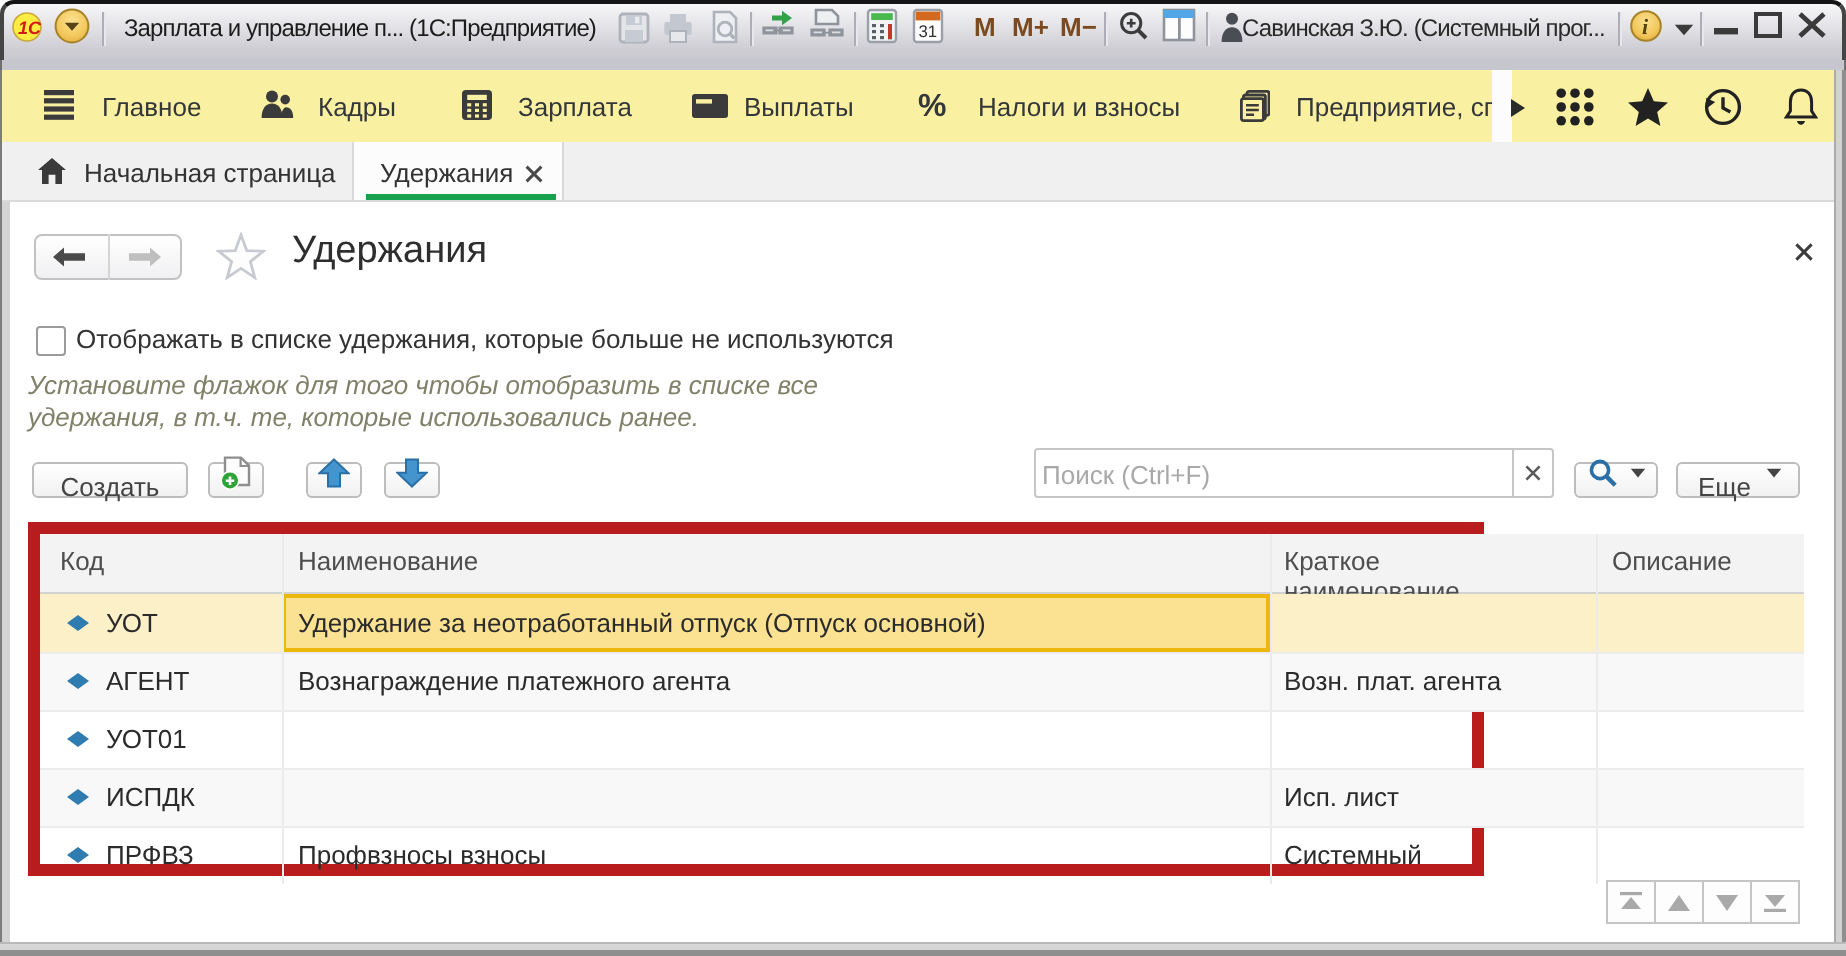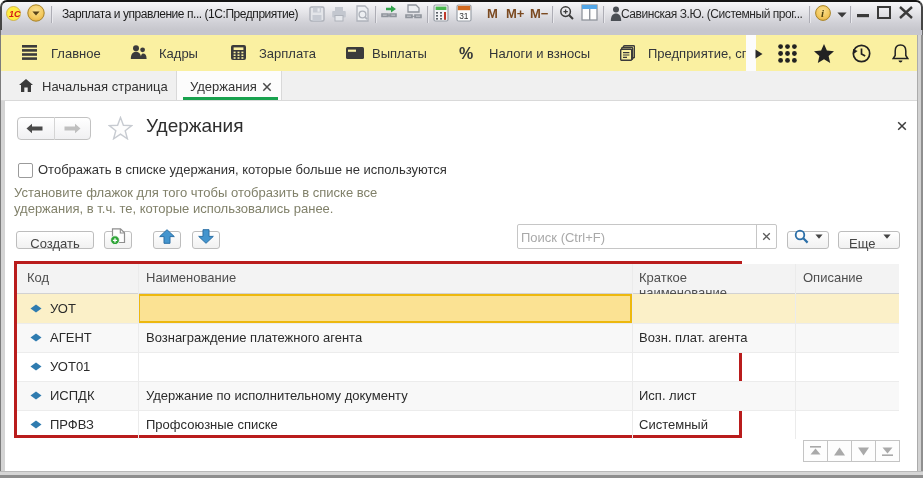--- a/index.html
+++ b/index.html
@@ -22,25 +22,25 @@
 .fleft2{left:1px;top:101px;width:4px;height:370px;background:#D4D4D4;}
 .fright{left:917px;top:101px;width:6px;height:370px;background:linear-gradient(90deg,#ABABAB 0 1px,#D2D2D2 1px 4px,#8F8F8F 4px 6px);}
 .frightT{left:917px;top:35px;width:6px;height:66px;background:linear-gradient(90deg,#ABABAB 0 1px,#D2D2D2 1px 4px,#8F8F8F 4px 6px);}
 .fbottom{left:0;top:471px;width:923px;height:7px;background:linear-gradient(180deg,#B9B9B9 0 1px,#D6D6D6 1px 4px,#8E8E8E 4px 7px);}
 
 .navgrp{left:17px;top:117px;width:74px;height:23px;background:linear-gradient(#FFFFFF,#F0F0F2);border:1px solid #C2C2C2;border-radius:4px;}
 .navdiv{left:54px;top:117px;width:1px;height:23px;background:#D5D5D5;}
 .pgtitle{left:146px;top:115px;font-size:19px;color:#2E2E2E;}
 .cbox{left:18px;top:163px;width:15px;height:15px;border:1px solid #9B9B9B;background:#fff;border-radius:2px;}
 .cblabel{left:38px;top:162px;font-size:13px;color:#333;}
-.hint{left:14px;font-size:13px;color:#81816A;}
+.hint{left:14px;font-size:13px;color:#81816A;font-style:italic;}
 .btn{top:231px;height:18px;background:linear-gradient(#FFFFFF,#F1F1F1);border:1px solid #BDBDBD;border-radius:3px;color:#444;}
 .srch{left:517px;top:224px;width:260px;height:25px;border:1px solid #C6C6C6;background:#fff;border-radius:2px;}
 
-.tbl{left:14px;top:261px;width:728px;height:177px;border:3px solid #b91c1c;background:#fff;}
+.tbl{left:14px;top:261px;width:728px;height:177px;border:6px solid #b91c1c;background:#fff;}
 .thead{left:0;top:0;width:882px;height:30px;background:#F3F3F3;border-bottom:1px solid #D2D2D2;}
 .hdrtxt{font-size:13px;color:#4E4E4E;top:6px;}
 .vline{top:0;width:1px;height:175px;background:#EBEBEB;}
 .row{left:0;width:882px;height:29px;}
 .rtext{top:6px;font-size:13px;color:#2B2B2B;white-space:nowrap;}
 .rowsep{left:0;width:882px;height:1px;background:#ECECEC;}
 .diamond{width:12px;height:9px;}
 
 .pager{top:440px;width:25px;height:22px;background:#FDFDFD;border:1px solid #C4C4C4;}
 </style></head>
@@ -325,41 +325,41 @@
 
   <div class="a rowsep" style="top:59px"></div>
   <div class="a rowsep" style="top:88px"></div>
   <div class="a rowsep" style="top:117px"></div>
   <div class="a rowsep" style="top:146px"></div>
 
   <svg class="a diamond" style="left:13px;top:40px" viewBox="0 0 12 9">
       <path d="M6 0.5 L11.5 4.5 L6 8.5 L0.5 4.5 Z" fill="#2F7CB0"></path>
     </svg>
   <div class="a rtext" style="left:33px;top:37px">УОТ</div>
+  <div class="a rtext" style="left:129px;top:37px">Удержание за неотработанный отпуск (Отпуск основной)</div>
   <svg class="a diamond" style="left:13px;top:69px" viewBox="0 0 12 9">
       <path d="M6 0.5 L11.5 4.5 L6 8.5 L0.5 4.5 Z" fill="#2F7CB0"></path>
     </svg>
   <div class="a rtext" style="left:33px;top:66px">АГЕНТ</div>
   <div class="a rtext" style="left:129px;top:66px">Вознаграждение платежного агента</div>
   <div class="a rtext" style="left:622px;top:66px">Возн. плат. агента</div>
   <svg class="a diamond" style="left:13px;top:98px" viewBox="0 0 12 9">
       <path d="M6 0.5 L11.5 4.5 L6 8.5 L0.5 4.5 Z" fill="#2F7CB0"></path>
     </svg>
   <div class="a rtext" style="left:33px;top:95px">УОТ01</div>
   <svg class="a diamond" style="left:13px;top:127px" viewBox="0 0 12 9">
       <path d="M6 0.5 L11.5 4.5 L6 8.5 L0.5 4.5 Z" fill="#2F7CB0"></path>
     </svg>
   <div class="a rtext" style="left:33px;top:124px">ИСПДК</div>
-  <div class="a rtext" style="left:129px;top:124px">Удержание по исполнительному документу</div>
   <div class="a rtext" style="left:622px;top:124px">Исп. лист</div>
   <svg class="a diamond" style="left:13px;top:156px" viewBox="0 0 12 9">
       <path d="M6 0.5 L11.5 4.5 L6 8.5 L0.5 4.5 Z" fill="#2F7CB0"></path>
     </svg>
   <div class="a rtext" style="left:33px;top:153px">ПРФВЗ</div>
-  <div class="a rtext" style="left:129px;top:153px">Профсоюзные списке</div>
+  <div class="a rtext" style="left:129px;top:153px">Профвзносы взносы</div>
   <div class="a rtext" style="left:622px;top:153px">Системный</div>
 </div>
 
 <div class="a pager" style="left:803px"></div>
 <div class="a pager" style="left:827px"></div>
 <div class="a pager" style="left:851px"></div>
 <div class="a pager" style="left:875px"></div>
 <svg class="a" style="left:809px;top:446px" width="13" height="10" viewBox="0 0 13 10">
     <rect x="1" y="0" width="11" height="1.6" fill="#A9A9A9"></rect>
     <path d="M6.5 2.5 L11.5 8.5 L1.5 8.5 Z" fill="#A9A9A9"></path>

